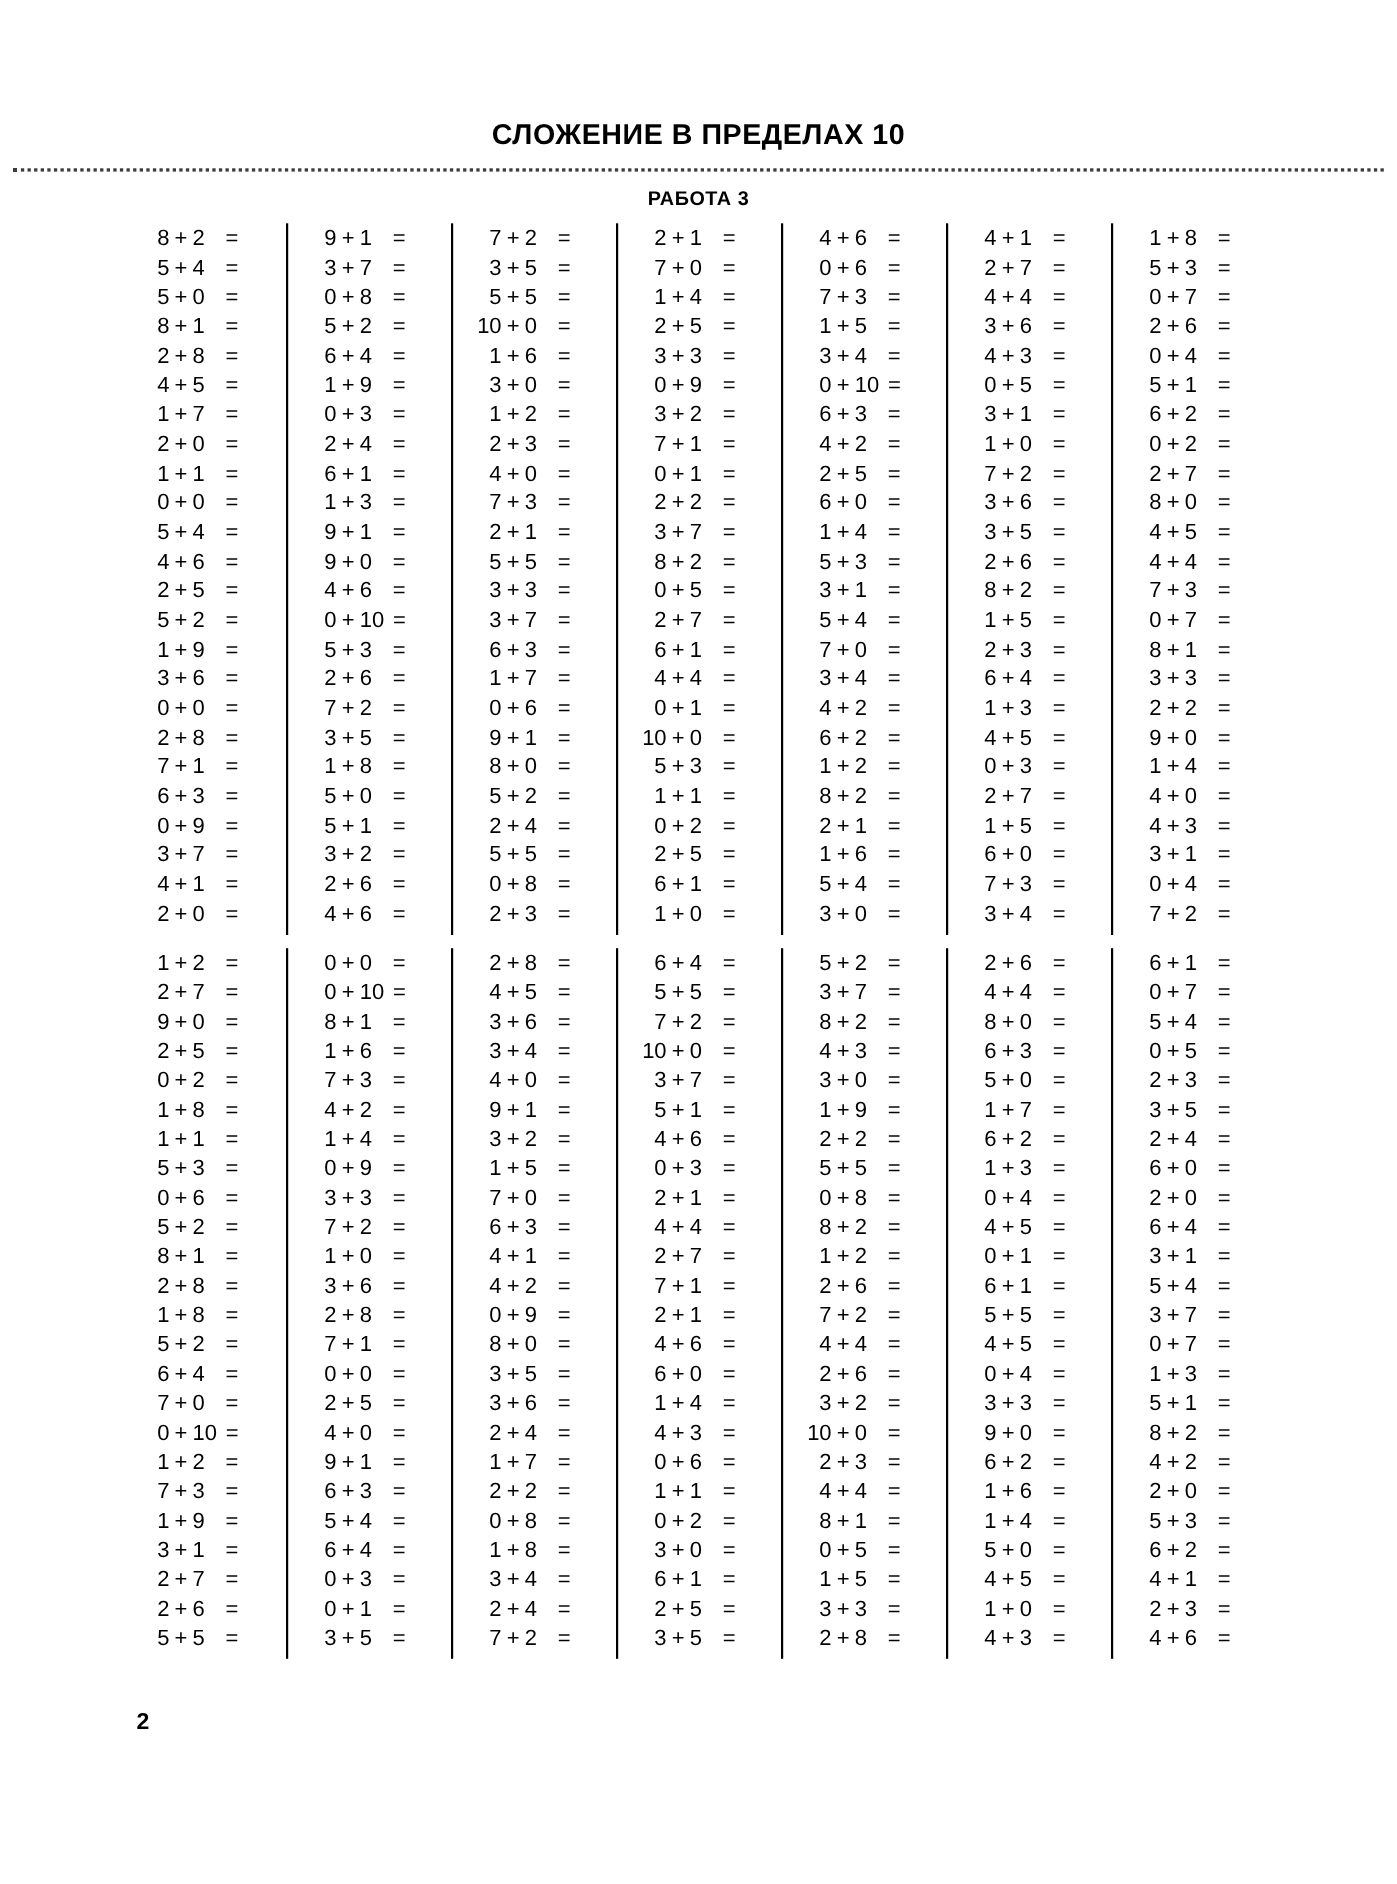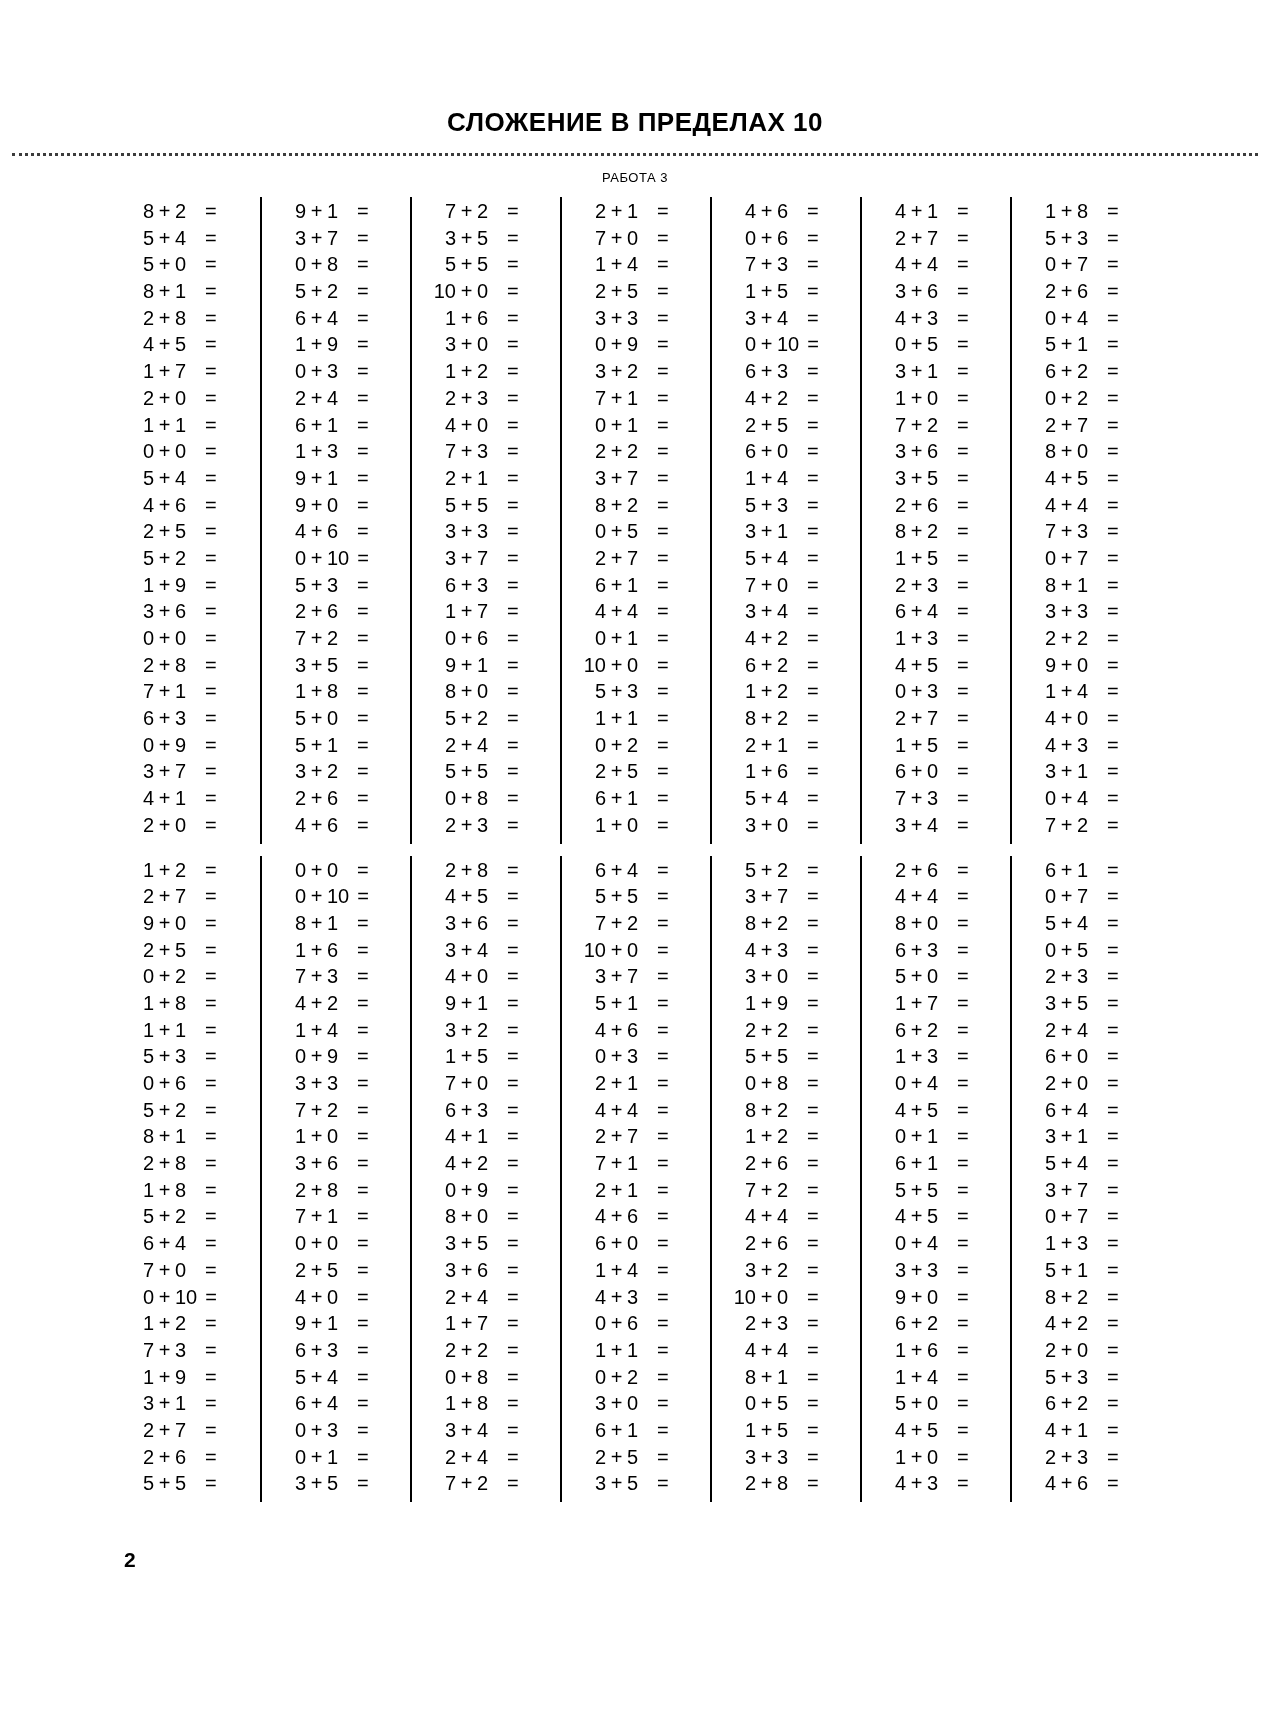--- a/index.html
+++ b/index.html
@@ -15,21 +15,21 @@
     margin: 0; text-align: center;
     font-size: 26px; font-weight: bold; letter-spacing: 0.5px;
   }
   .dotted {
     height: 0;
     border-bottom: 3px dotted #3c3c3c;
     margin: 15px 12px 0 12px;
   }
   .section-label {
     margin: 14px 0 0 0; text-align: center;
-    font-size: 13px; font-weight: normal; letter-spacing: 0.5px;
+    font-size: 18px; font-weight: bold; letter-spacing: 0.5px;
   }
   .section-label.second { margin-top: 40px; }
   .grid {
     display: flex;
     margin: 12px 0 0 110px;
     width: 1054px;
   }
   .col {
     width: 150px;
     box-sizing: border-box;

